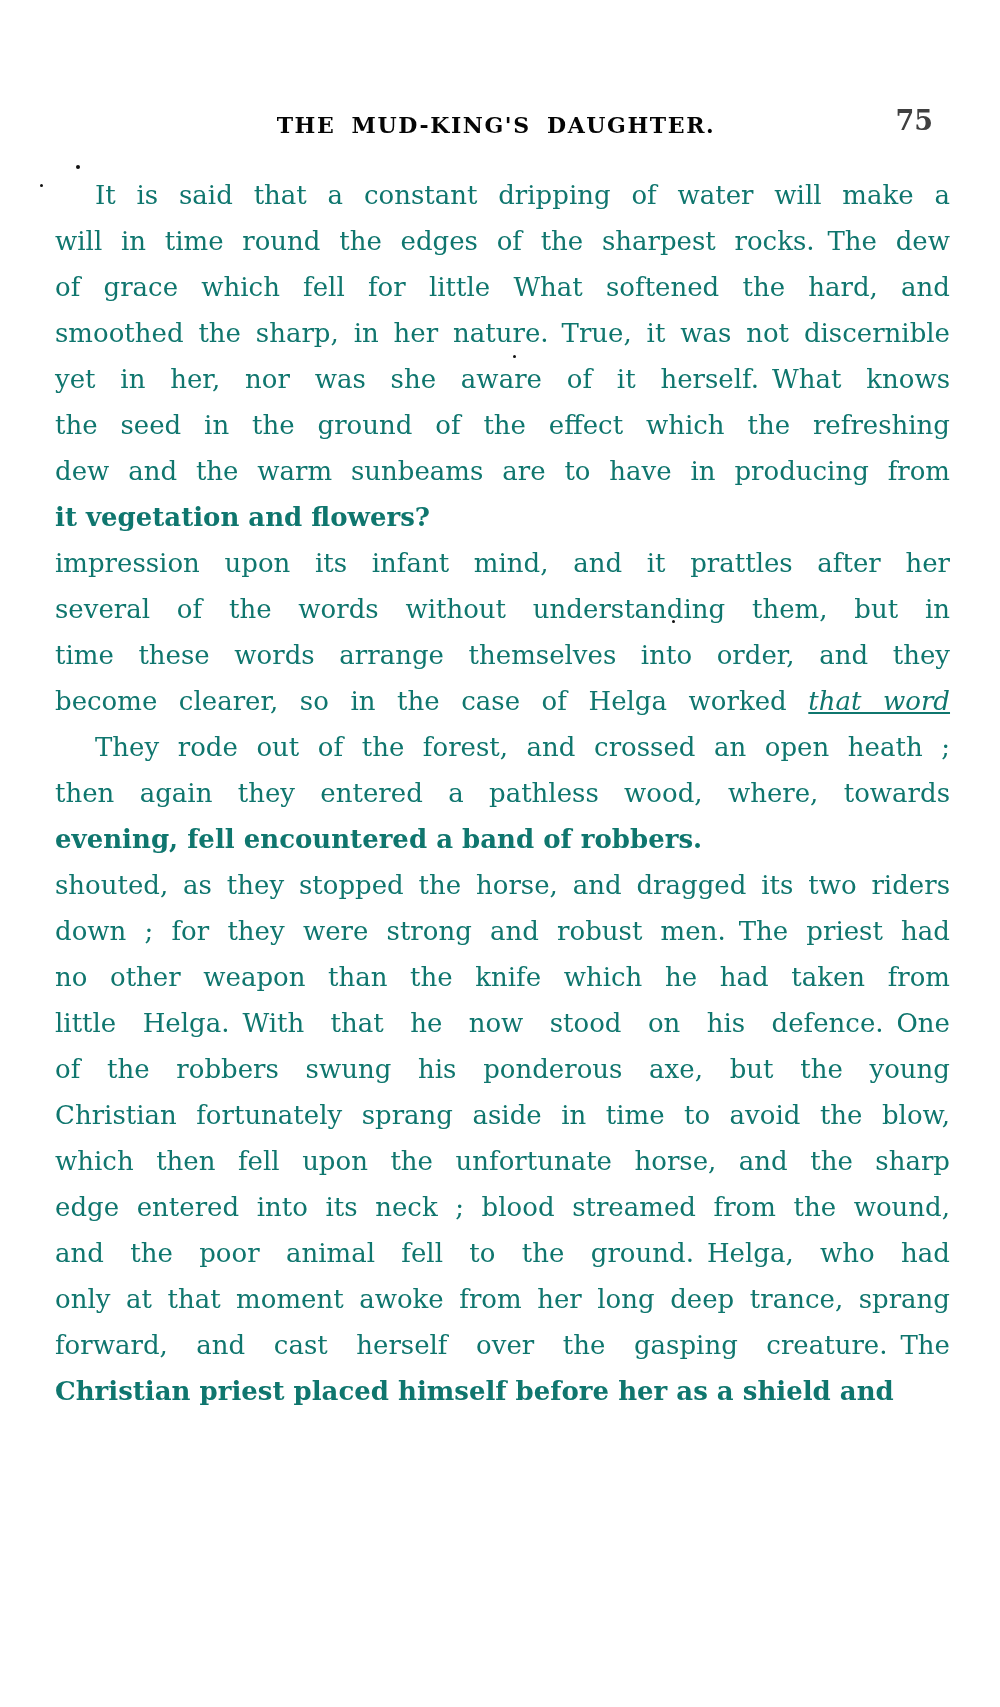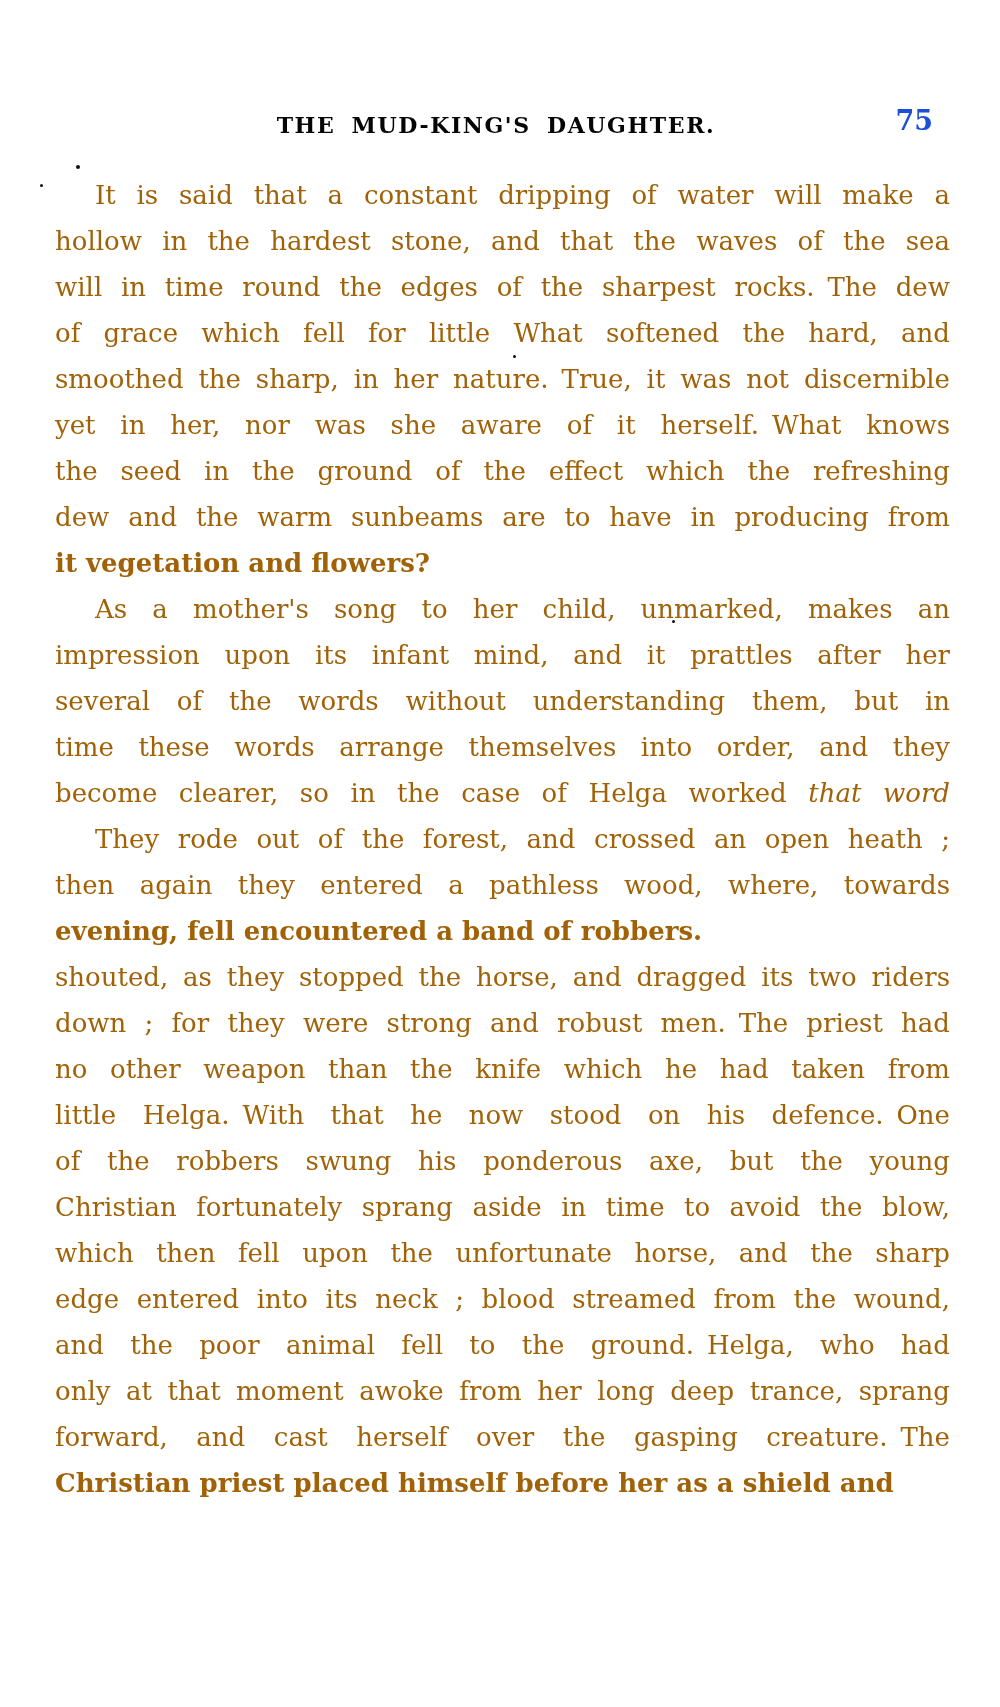--- a/index.html
+++ b/index.html
@@ -28,67 +28,65 @@
     line-height: 34px;
     color: #050505;
   }
   .page-number {
     position: absolute;
     right: 2px;
     top: -4px;
     font-size: 27px;
     font-weight: 700;
     line-height: 34px;
-    color: #1d4ed8;
+    color: #404040;
   }
   .body-text {
     position: absolute;
     left: 55px;
     top: 172px;
     width: 895px;
     font-size: 26px;
     line-height: 46px;
-    color: #a16207;
+    color: #0f766e;
   }
   .line {
     height: 46px;
     text-align: justify;
     text-align-last: justify;
     white-space: normal;
   }
   .line.indent { text-indent: 40px; }
   .line.no-just { text-align-last: left; font-weight: bold; }
-  .line em { font-style: italic; }
+  .line em { font-style: italic; text-decoration: underline; }
   .speck {
     position: absolute;
     background: #111111;
     border-radius: 50%;
   }
 </style>
 </head>
 <body>
 
 <div class="page">
 
   <div class="running-header">
     <div class="page-title">THE MUD-KING'S DAUGHTER.</div>
     <div class="page-number">75</div>
   </div>
 
   <div class="body-text">
       <div class="line indent"><span>It is said that a constant dripping of water will make a</span></div>
-      <div class="line"><span>hollow in the hardest stone, and that the waves of the sea</span></div>
       <div class="line"><span>will in time round the edges of the sharpest rocks. The dew</span></div>
       <div class="line"><span>of grace which fell for little What softened the hard, and</span></div>
       <div class="line"><span>smoothed the sharp, in her nature. True, it was not discernible</span></div>
       <div class="line"><span>yet in her, nor was she aware of it herself. What knows</span></div>
       <div class="line"><span>the seed in the ground of the effect which the refreshing</span></div>
       <div class="line"><span>dew and the warm sunbeams are to have in producing from</span></div>
       <div class="line no-just"><span>it vegetation and flowers?</span></div>
-      <div class="line indent"><span>As a mother's song to her child, unmarked, makes an</span></div>
       <div class="line"><span>impression upon its infant mind, and it prattles after her</span></div>
       <div class="line"><span>several of the words without understanding them, but in</span></div>
       <div class="line"><span>time these words arrange themselves into order, and they</span></div>
       <div class="line"><span>become clearer, so in the case of Helga worked </span><em>that word</em></div>
       <div class="line indent"><span>They rode out of the forest, and crossed an open heath ;</span></div>
       <div class="line"><span>then again they entered a pathless wood, where, towards</span></div>
       <div class="line no-just"><span>evening, fell encountered a band of robbers.</span></div>
       <div class="line"><span>shouted, as they stopped the horse, and dragged its two riders</span></div>
       <div class="line"><span>down ; for they were strong and robust men. The priest had</span></div>
       <div class="line"><span>no other weapon than the knife which he had taken from</span></div>

